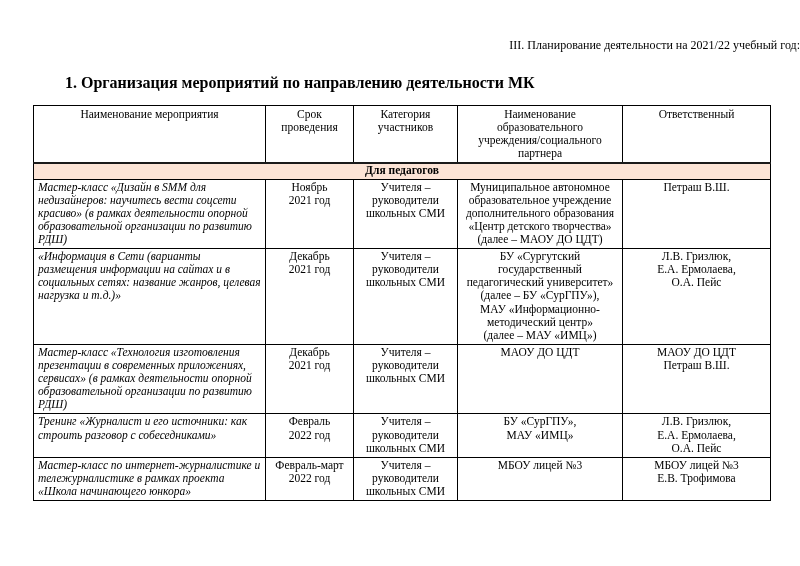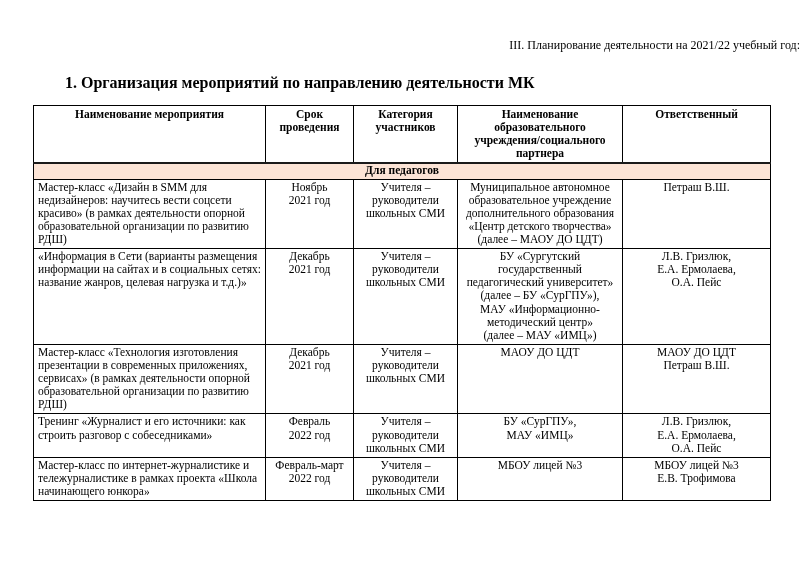--- a/index.html
+++ b/index.html
@@ -36,22 +36,22 @@
   table.plan td, table.plan th {
     border: 1px solid #000000;
     vertical-align: top;
     text-align: center;
     padding: 1px 4px 2px 4px;
     font-weight: normal;
     white-space: pre-line;
     overflow: hidden;
   }
   table.plan { border: 1.5px solid #000000; }
-  table.plan tr.header-row th { padding-top: 2px; font-weight: bold; }
-  table.plan td.col-name { text-align: left; }
+  table.plan tr.header-row th { padding-top: 2px; }
+  table.plan td.col-name { text-align: left; font-style: italic; }
   table.plan tr.group-row td {
     font-weight: bold;
     text-align: center;
     border-top: 2px solid #1a1a1a;
     border-bottom: 1.5px solid #000000;
     padding: 0 4px 1px 4px;
   }
   .col-name-w  { width: 232px; }
   .col-period-w { width: 88px; }
   .col-part-w  { width: 104px; }

